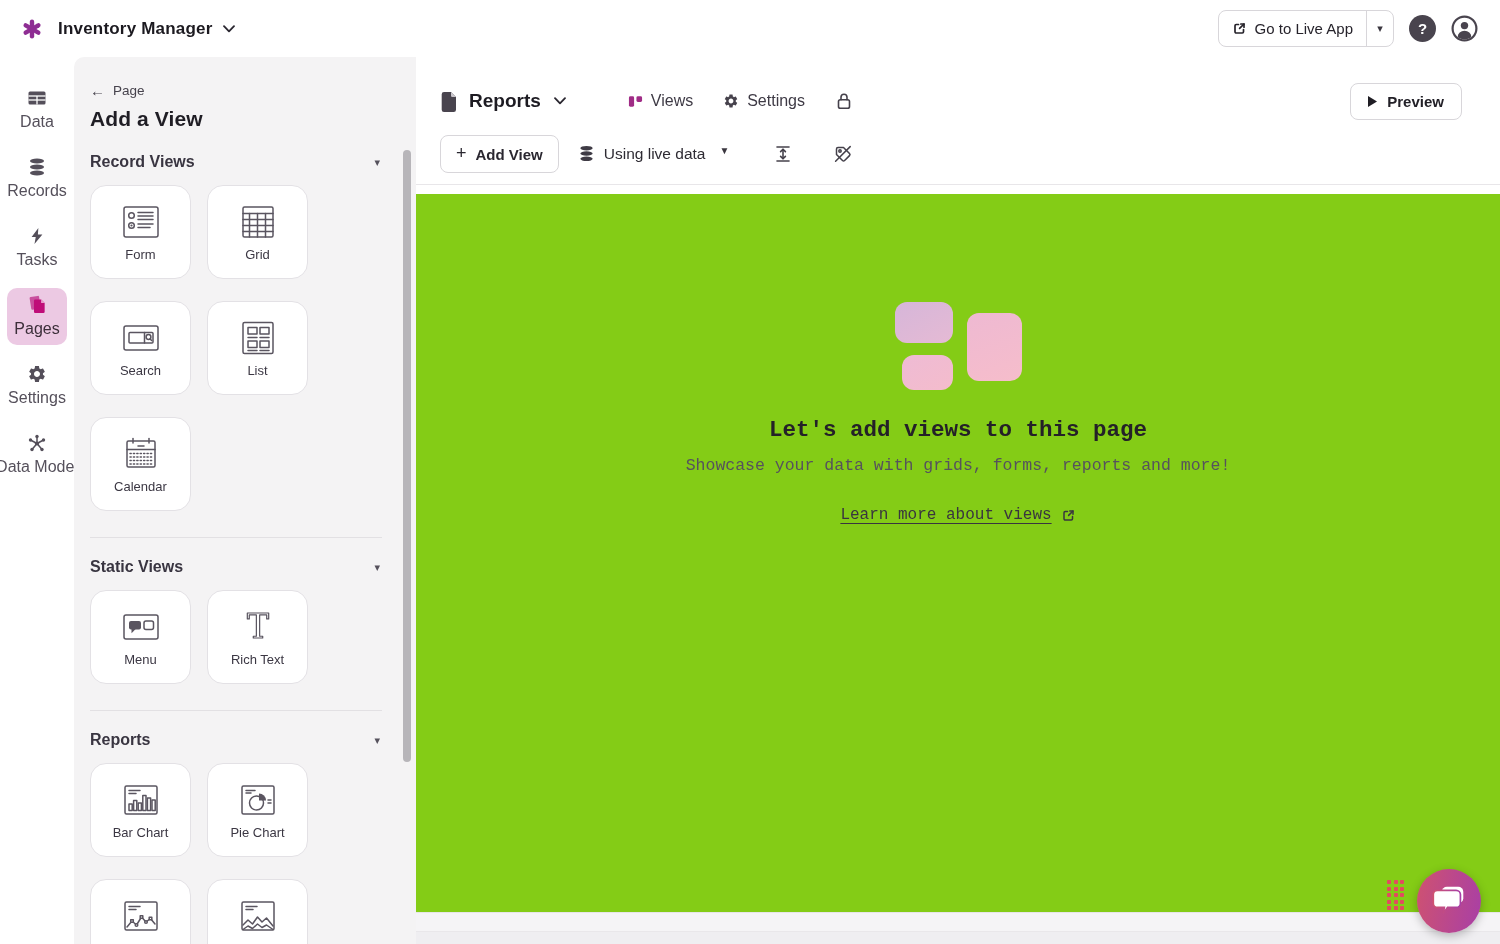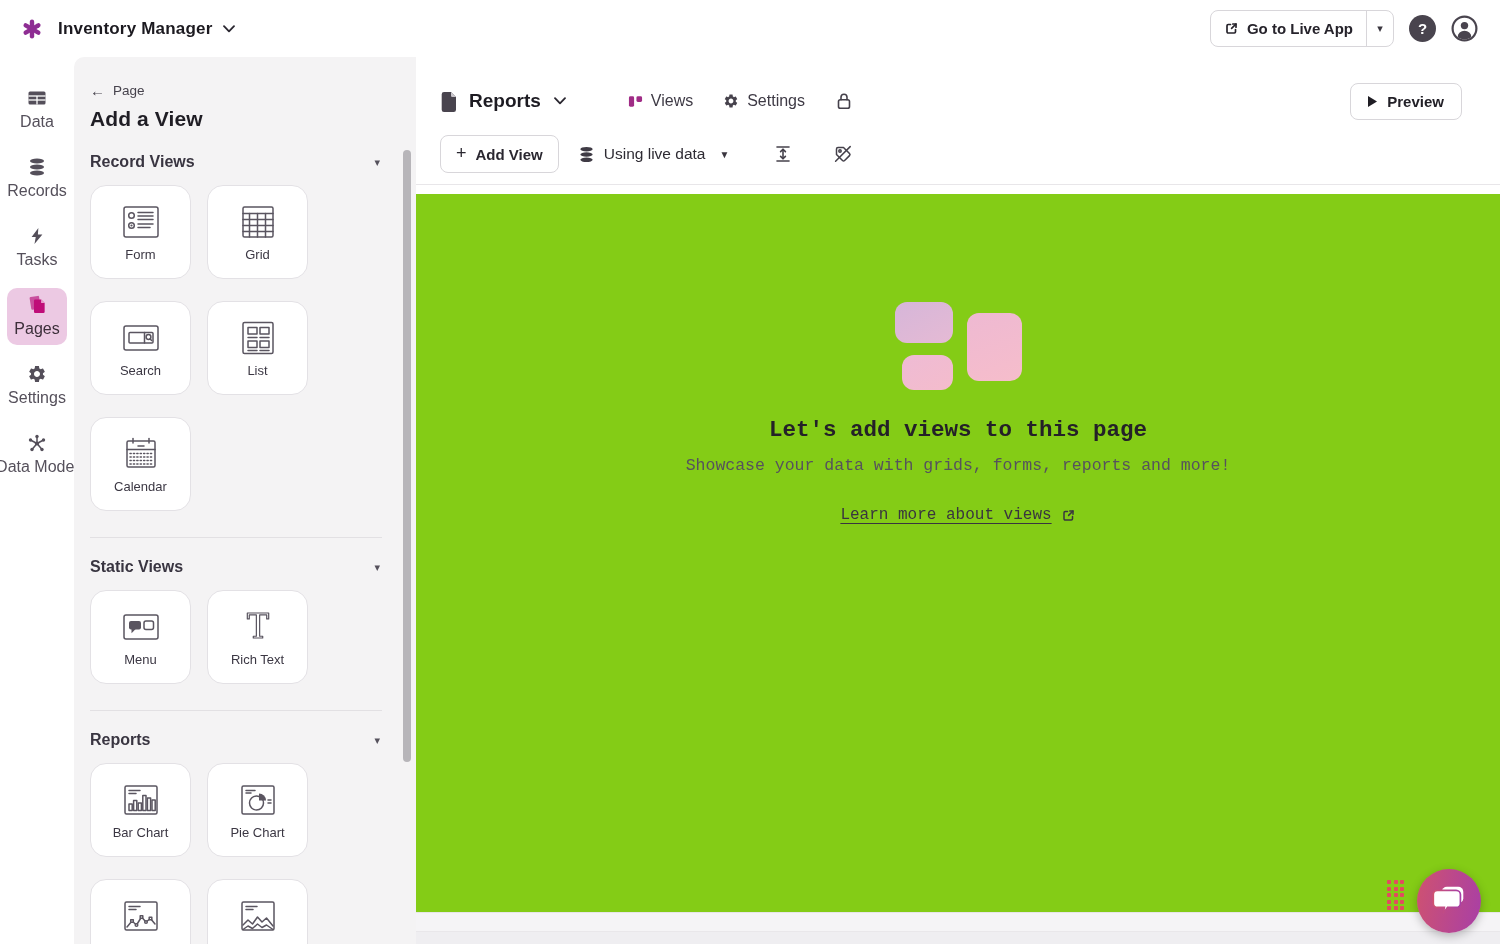--- a/index.html
+++ b/index.html
@@ -7,21 +7,21 @@
     font-family:"Liberation Sans",sans-serif;color:#211f26;}
 
   
   #topbar{position:absolute;left:0;top:0;width:1500px;height:57px;display:flex;align-items:center;background:#fff;}
   .logo{margin-left:21px;display:flex;align-items:center;}
   .app-switcher{display:flex;align-items:center;margin-left:15px;cursor:pointer;}
   .app-name{font-size:17px;font-weight:700;color:#1c1a20;letter-spacing:.2px;}
   .app-switcher svg{margin-left:10px;}
   .tb-right{margin-left:auto;display:flex;align-items:center;margin-right:22px;}
   .live-group{display:flex;align-items:stretch;height:37px;border:1px solid #d8d6da;border-radius:8px;background:#fff;overflow:hidden;}
-  .live-main{display:flex;align-items:center;gap:8px;padding:0 13px;font-size:15px;font-weight:700;color:#26232b;cursor:pointer;}
+  .live-main{display:flex;align-items:center;gap:8px;padding:0 13px;font-size:15px;font-weight:400;color:#26232b;cursor:pointer;}
   .live-caret{width:27px;display:flex;align-items:center;justify-content:center;border-left:1px solid #d8d6da;font-size:11px;color:#3a363f;cursor:pointer;}
   .circle-btn{margin-left:15px;cursor:pointer;display:flex;}
   .help-circle{width:27px;height:27px;border-radius:50%;background:#49444e;color:#fff;display:flex;align-items:center;justify-content:center;font-size:15px;font-weight:700;}
 
   
   #rail{position:absolute;left:0;top:57px;width:74px;height:887px;background:#fff;display:flex;flex-direction:column;align-items:center;padding-top:24px;}
   .rail-item{width:60px;display:flex;flex-direction:column;align-items:center;padding:6px 0 7px;border-radius:10px;margin-bottom:12px;cursor:pointer;}
   .rail-item.active{background:#ecc9e3;}
   .rail-label{font-size:16px;color:#55505b;margin-top:5px;white-space:nowrap;}
   .rail-item.active .rail-label{color:#3c2f3a;}
@@ -48,21 +48,21 @@
   .main-header{margin:22px 38px 0 24px;height:44px;display:flex;align-items:center;}
   .page-title{font-size:19px;font-weight:700;color:#1d1b22;margin-left:11px;}
   .title-caret{margin-left:13px;display:flex;cursor:pointer;}
   .tabs{margin-left:62px;display:flex;align-items:center;gap:30px;}
   .tab{display:flex;align-items:center;gap:8px;font-size:16px;color:#3e3a45;font-weight:500;cursor:pointer;}
   .lock-wrap{margin-left:30px;display:flex;cursor:pointer;}
   .preview-btn{margin-left:auto;height:37px;padding:0 17px;display:flex;align-items:center;gap:10px;background:#fff;border:1px solid #d8d6da;border-radius:8px;font-size:15px;font-weight:600;color:#222027;font-family:inherit;cursor:pointer;}
   .toolbar{margin:12px 24px 0;height:38px;display:flex;align-items:center;}
   .add-view-btn{height:38px;padding:0 15px;display:flex;align-items:center;gap:9px;background:#fff;border:1px solid #d8d6da;border-radius:8px;font-size:15px;font-weight:600;color:#2a2730;font-family:inherit;cursor:pointer;}
   .plus-glyph{font-size:18px;font-weight:400;color:#2a2730;line-height:1;margin-top:-2px;}
-  .src-select{margin-left:19px;display:flex;align-items:center;gap:9px;font-size:15.5px;color:#2e2b33;cursor:pointer;}
+  .src-select{margin-left:19px;display:flex;gap:9px;font-size:15.5px;color:#2e2b33;cursor:pointer;}
   .src-caret{font-size:10px;color:#3a363f;margin-left:5px;}
   .tb-icon{margin-left:44px;display:flex;cursor:pointer;}
   .main-hr{margin-top:11px;border-top:1px solid #e8e6e9;}
 
   .canvas{position:absolute;top:137px;left:0;right:0;bottom:32px;background:#84cc16;font-family:Liberation Mono, monospace;}
   .empty{padding-top:108px;text-align:center;}
   .shapes{position:relative;width:127px;height:88px;margin:0 auto;}
   .shape{position:absolute;border-radius:12px;}
   .shape-a{left:0;top:0;width:58px;height:41px;background:linear-gradient(150deg,#d6b6d9,#e5bad4);}
   .shape-b{left:7px;top:53px;width:51px;height:35px;background:linear-gradient(150deg,#eebbd4,#f4bccc);}

